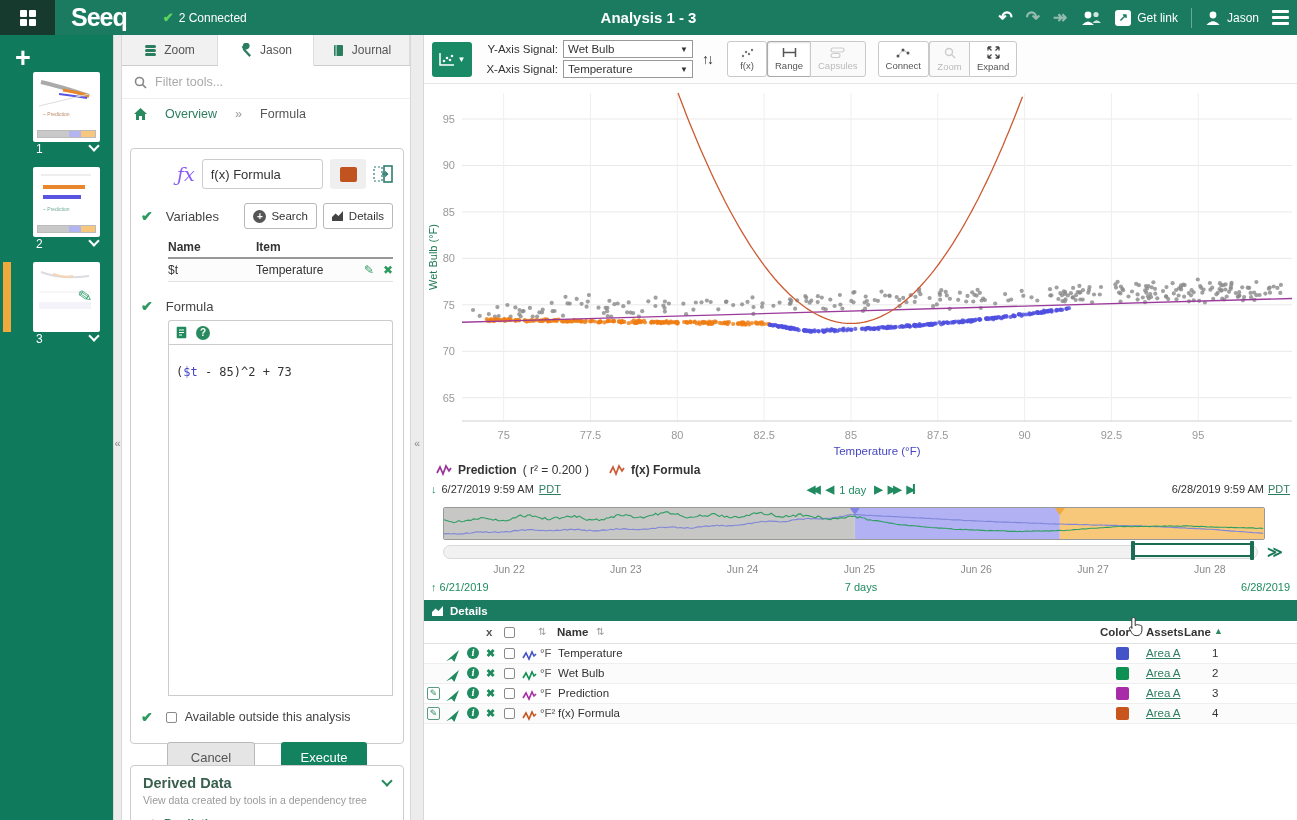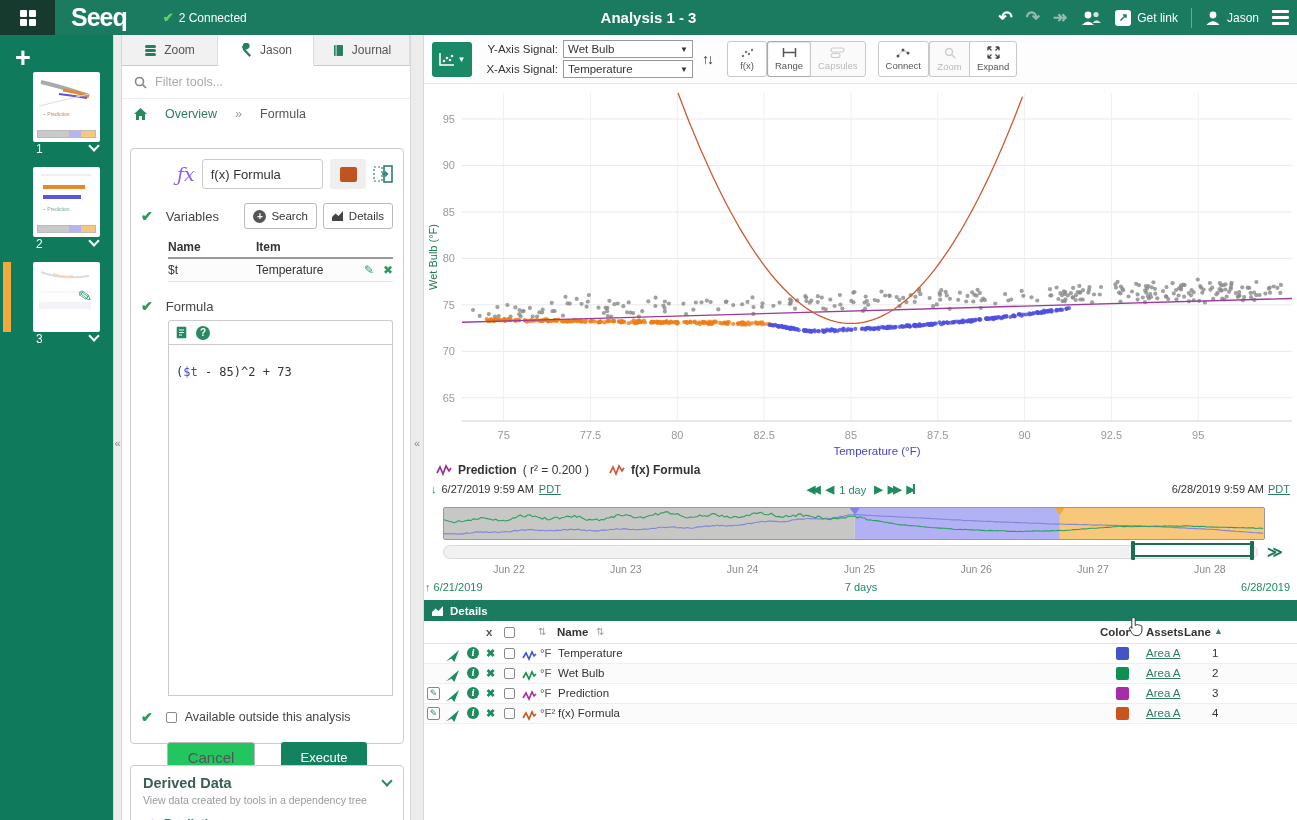--- a/index.html
+++ b/index.html
@@ -86,22 +86,22 @@
     border-radius:3px 3px 0 0; display:flex; align-items:center; gap:9px; padding:0 7px; }
   .qmark { width:14px; height:14px; border-radius:50%; background:#2a8a5f; color:#fff; font-size:10px;
     font-weight:bold; display:flex; align-items:center; justify-content:center; }
   #formula-editor { margin-left:27px; height:352px; border:1px solid #ccc; padding:20px 7px;
     font-family:"DejaVu Sans Mono",monospace; font-size:12px; color:#333; }
   .tok-var { color:#4646c8; }
   #availrow { display:flex; align-items:center; margin-top:13px; }
   .cb { width:11px; height:11px; border:1px solid #8a8a8a; border-radius:2px; background:#fff; display:inline-block; }
   #availrow .lbl2 { font-size:12.5px; color:#444; margin-left:8px; }
   #btnrow { display:flex; justify-content:center; gap:26px; margin-top:17px; }
-  #cancelbtn { width:88px; height:30px; border:1px solid #b9b9b9; border-radius:3px; background:#22c55e;
-    color:#555; font-size:15px; display:flex; align-items:center; justify-content:center; }
+  #cancelbtn { width:88px; height:30px; border:1px solid #b9b9b9; border-radius:3px; background:#e5e5e5;
+    color:#555; font-size:13px; display:flex; align-items:center; justify-content:center; }
   #execbtn { width:86px; height:30px; border-radius:3px; background:#12825f; color:#fff; font-size:13px;
     display:flex; align-items:center; justify-content:center; }
 
   #derivedcard { position:absolute; left:8px; top:730px; width:274px; height:90px;
     border:1px solid #ccc; border-radius:4px; padding:9px 12px; background:#fff; }
   #derivedhead { display:flex; align-items:center; justify-content:space-between; }
   #derivedtitle { font-size:14.5px; font-weight:bold; color:#39604f; }
   .gchev { width:8px; height:8px; border-right:2px solid #2a8a5f; border-bottom:2px solid #2a8a5f;
     transform:rotate(45deg); margin-top:-4px; }
   #derivedsub { font-size:10.5px; color:#9a9a9a; margin-top:3px; }
@@ -152,21 +152,21 @@
   #scrolltrack { position:absolute; left:0; top:2px; width:815px; height:14px; background:#f1f1f1;
     border:1px solid #d9d9d9; border-radius:7px; }
   #scrollsel { position:absolute; top:0; height:14px; background:#fff; border:2px solid #1b6e54; border-radius:2px; }
   #scrollsel:before, #scrollsel:after { content:""; position:absolute; top:-4px; width:4px; height:19px;
     background:#1b6e54; border-radius:1px; }
   #scrollsel:before { left:-3px; } #scrollsel:after { right:-3px; }
   #scrollicon { position:absolute; left:824px; top:0; color:#1b7a58; font-weight:bold; font-size:15px; }
   #daylabels { position:absolute; left:0; top:528px; width:873px; height:14px; font-size:10.5px; color:#8a8a8a; }
   #daylabels span { position:absolute; transform:translateX(-50%); }
   #botrow { position:absolute; left:0; top:546px; width:873px; height:16px; font-size:11px; color:#1f8b5f; }
-  #botrow .bl { position:absolute; left:1px; } #botrow .bc { position:absolute; left:437px; transform:translateX(-50%); }
+  #botrow .bl { position:absolute; left:7px; } #botrow .bc { position:absolute; left:437px; transform:translateX(-50%); }
   #botrow .br { position:absolute; right:7px; }
 
   #detailsbar { position:absolute; left:0; top:565px; width:873px; height:21px; background:#1a7b61;
     color:#fff; display:flex; align-items:center; gap:6px; padding-left:8px; font-size:11.5px; font-weight:bold; }
   #dethead { position:absolute; left:0; top:586px; width:873px; height:23px; font-size:11.5px; color:#333;
     border-bottom:1px solid #e2e2e2; }
   #dethead span { position:absolute; top:5px; }
   .sorticon { color:#999; font-size:10px; }
   #detrows { position:absolute; left:0; top:609px; width:873px; }
   .drow { position:relative; height:20px; border-bottom:1px solid #efefef; font-size:11.5px; color:#333; }

